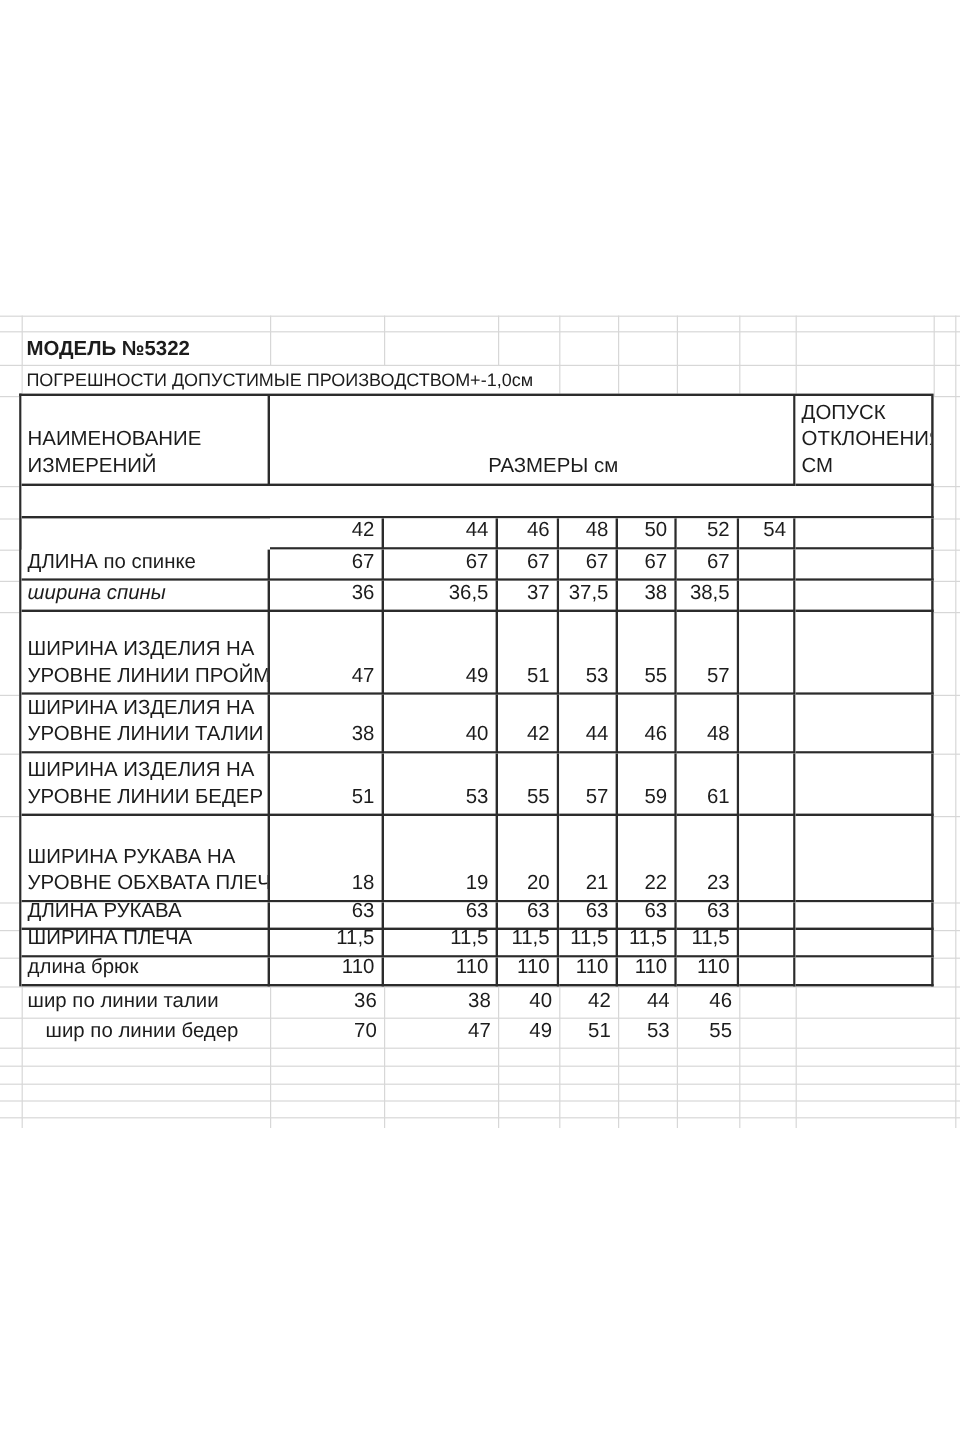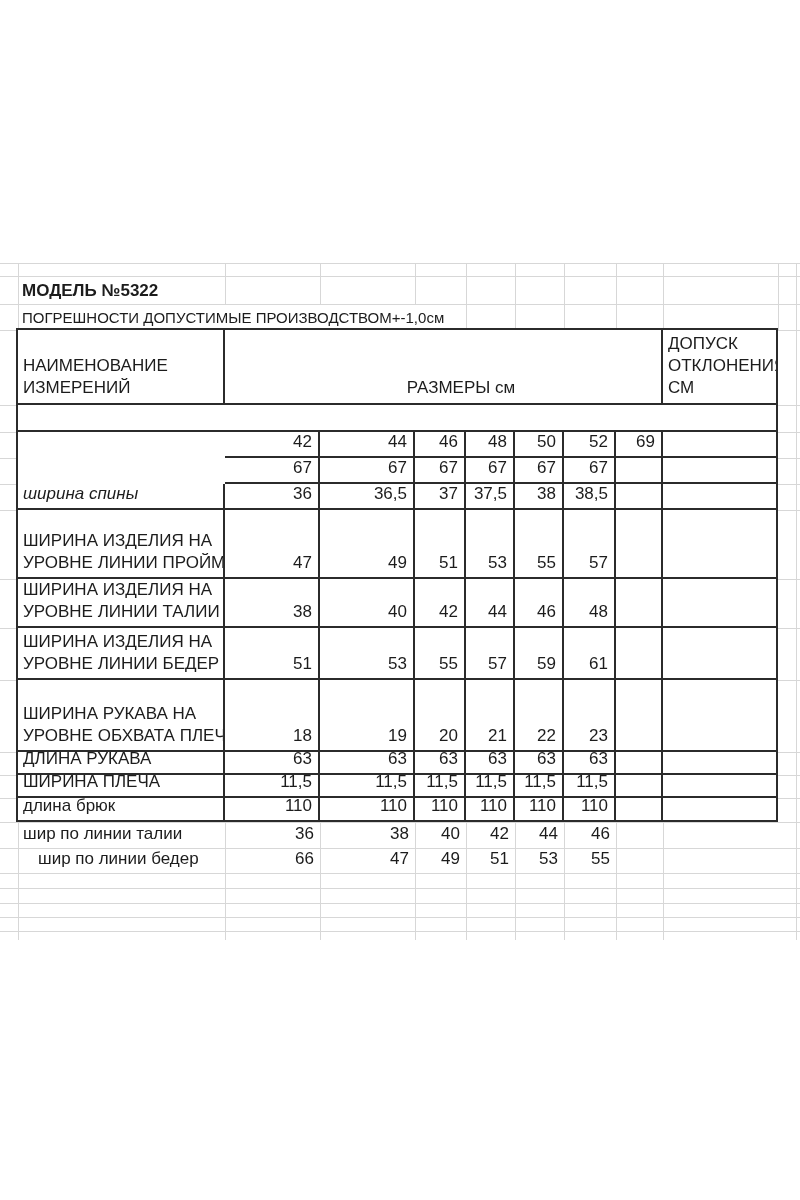--- a/index.html
+++ b/index.html
@@ -107,22 +107,23 @@
     <div class="cell header-tol" style="grid-area:1/9/2/10;">ДОПУСК
 ОТКЛОНЕНИЯ
 СМ</div>
     <div class="cell" style="grid-area:2/1/3/10;"></div>
       <div class="cell num" style="grid-area: 3 / 2 / 4 / 3;">42</div>
       <div class="cell num" style="grid-area: 3 / 3 / 4 / 4;">44</div>
       <div class="cell num" style="grid-area: 3 / 4 / 4 / 5;">46</div>
       <div class="cell num" style="grid-area: 3 / 5 / 4 / 6;">48</div>
       <div class="cell num" style="grid-area: 3 / 6 / 4 / 7;">50</div>
       <div class="cell num" style="grid-area: 3 / 7 / 4 / 8;">52</div>
-      <div class="cell num" style="grid-area: 3 / 8 / 4 / 9;">69</div>
+      <div class="cell num" style="grid-area: 3 / 8 / 4 / 9;">54</div>
       <div class="cell num" style="grid-area: 3 / 9 / 4 / 10;"></div>
+      <div class="cell label" style="grid-area: 4 / 1 / 5 / 2;">ДЛИНА по спинке</div>
       <div class="cell num" style="grid-area: 4 / 2 / 5 / 3;">67</div>
       <div class="cell num" style="grid-area: 4 / 3 / 5 / 4;">67</div>
       <div class="cell num" style="grid-area: 4 / 4 / 5 / 5;">67</div>
       <div class="cell num" style="grid-area: 4 / 5 / 5 / 6;">67</div>
       <div class="cell num" style="grid-area: 4 / 6 / 5 / 7;">67</div>
       <div class="cell num" style="grid-area: 4 / 7 / 5 / 8;">67</div>
       <div class="cell num" style="grid-area: 4 / 8 / 5 / 9;"></div>
       <div class="cell num" style="grid-area: 4 / 9 / 5 / 10;"></div>
       <div class="cell label" style="grid-area: 5 / 1 / 6 / 2; font-style: italic;">ширина спины</div>
       <div class="cell num" style="grid-area: 5 / 2 / 6 / 3;">36</div>
@@ -205,21 +206,21 @@
   <div id="extra-rows">
       <div class="cell label" style="grid-area: 1 / 1 / 2 / 2;">шир по линии талии</div>
       <div class="cell num" style="grid-area: 1 / 2 / 2 / 3;">36</div>
       <div class="cell num" style="grid-area: 1 / 3 / 2 / 4;">38</div>
       <div class="cell num" style="grid-area: 1 / 4 / 2 / 5;">40</div>
       <div class="cell num" style="grid-area: 1 / 5 / 2 / 6;">42</div>
       <div class="cell num" style="grid-area: 1 / 6 / 2 / 7;">44</div>
       <div class="cell num" style="grid-area: 1 / 7 / 2 / 8;">46</div>
       <div class="cell num" style="grid-area: 1 / 8 / 2 / 9;"></div>
       <div class="cell label" style="grid-area: 2 / 1 / 3 / 2; padding-left: 20px;">шир по линии бедер</div>
-      <div class="cell num" style="grid-area: 2 / 2 / 3 / 3;">66</div>
+      <div class="cell num" style="grid-area: 2 / 2 / 3 / 3;">70</div>
       <div class="cell num" style="grid-area: 2 / 3 / 3 / 4;">47</div>
       <div class="cell num" style="grid-area: 2 / 4 / 3 / 5;">49</div>
       <div class="cell num" style="grid-area: 2 / 5 / 3 / 6;">51</div>
       <div class="cell num" style="grid-area: 2 / 6 / 3 / 7;">53</div>
       <div class="cell num" style="grid-area: 2 / 7 / 3 / 8;">55</div>
       <div class="cell num" style="grid-area: 2 / 8 / 3 / 9;"></div>
     </div>
 
 </div>
 

